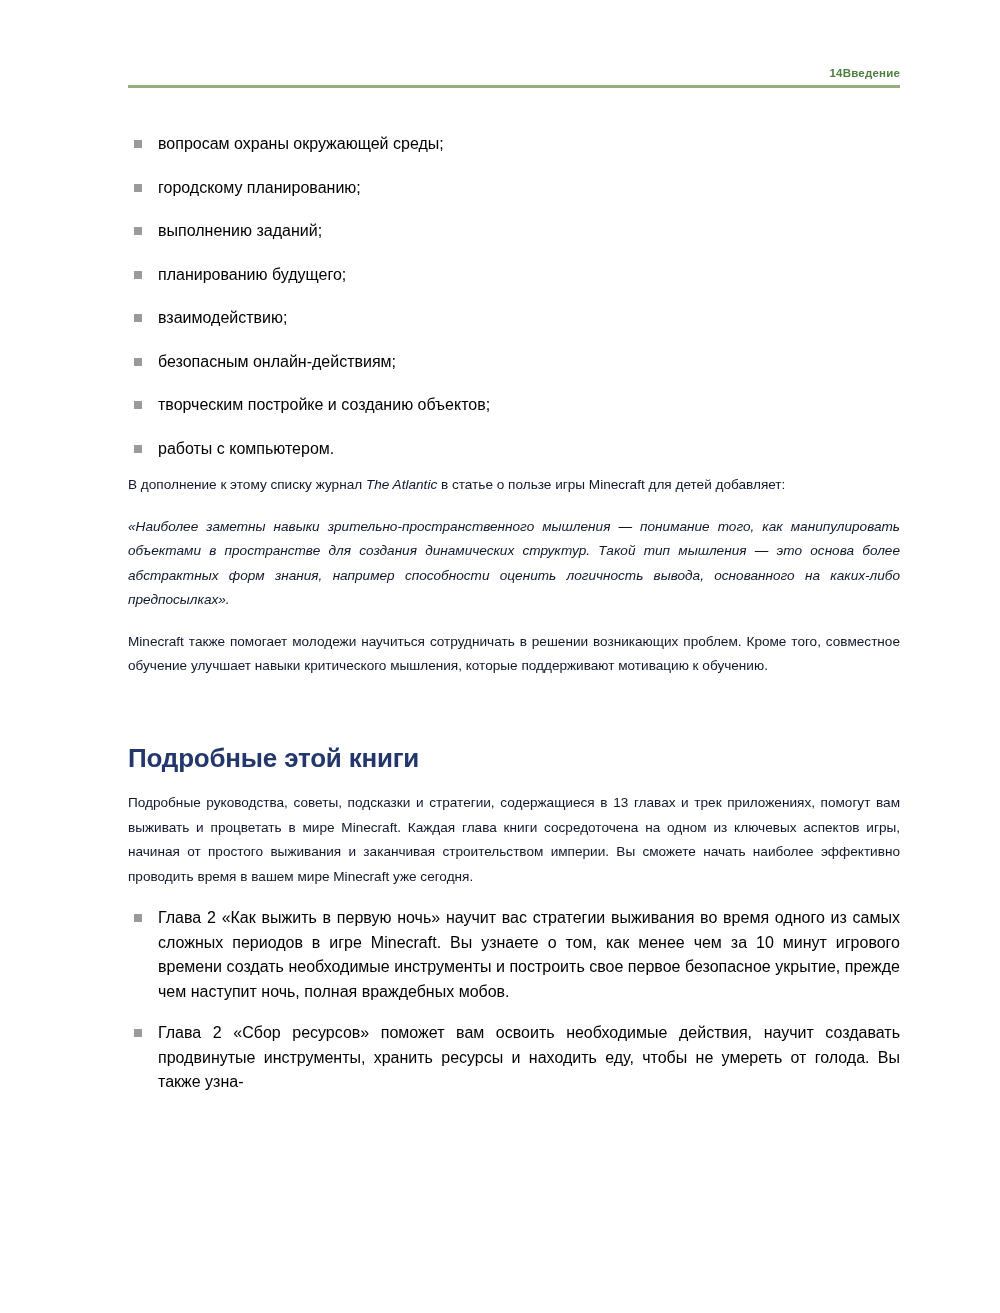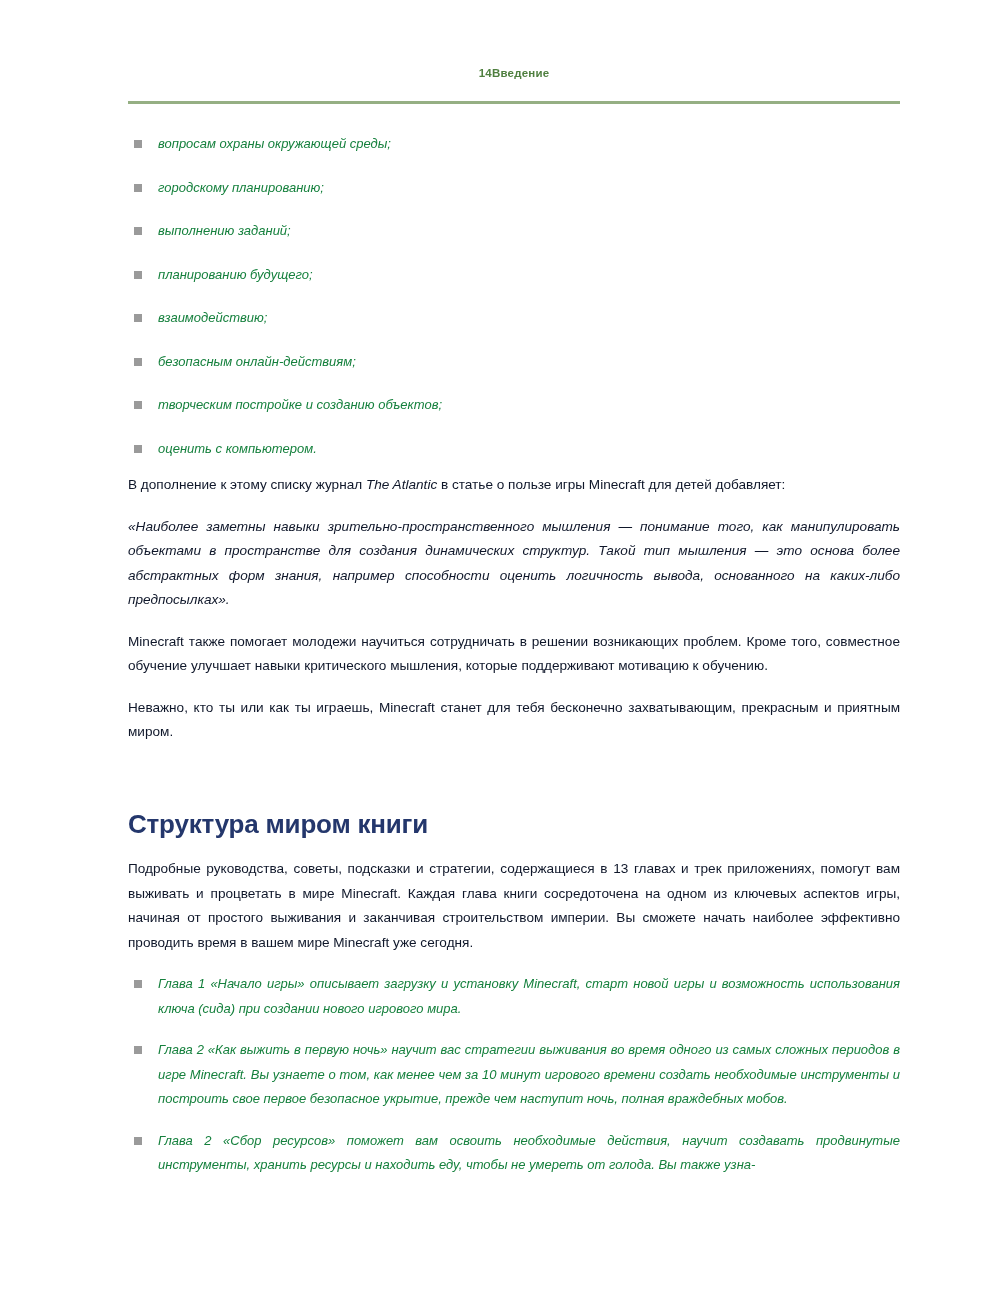--- a/index.html
+++ b/index.html
@@ -23,27 +23,27 @@
   
   .running-head {
     position: absolute;
     left: 128px;
     right: 100px;
     top: 68px;
     height: 30px;
   }
   .running-head-row {
     display: flex;
-    justify-content: center;
+    justify-content: flex-end;
     align-items: flex-end;
     font-size: 11.5px;
     font-weight: bold;
     letter-spacing: 0.2px;
     line-height: 1;
-    padding-bottom: 21px;
+    padding-bottom: 5px;
   }
   .folio {
     color: #4f7f3f;
   }
   .section-name {
     color: #4f7f3f;
   }
   .head-rule {
     height: 3px;
     background: #95af83;
@@ -78,25 +78,24 @@
 
   
   ul.bullets {
     list-style: none;
     margin: 0;
     padding: 0;
   }
   ul.bullets > li {
     position: relative;
     padding-left: 30px;
-    font-size: 13px;
+    font-size: 16px;
     line-height: 24.5px;
-    color: #15803d;
+    color: #000000;
     text-align: justify;
-    font-style: italic;
   }
   ul.bullets > li .marker {
     position: absolute;
     left: 6px;
     top: 8px;
     width: 8px;
     height: 8px;
     background: #9a9a9a;
     display: block;
   }
@@ -166,44 +165,42 @@
       <li>
         <span class="marker"></span>
         <span>безопасным онлайн-действиям;</span>
       </li>
       <li>
         <span class="marker"></span>
         <span>творческим постройке и созданию объектов;</span>
       </li>
       <li>
         <span class="marker"></span>
-        <span>оценить с компьютером.</span>
+        <span>работы с компьютером.</span>
       </li>
     </ul>
 
     <div class="spacer-after-list"></div>
 
     <p class="para"><span>В дополнение к этому списку журнал </span><em class="title">The Atlantic</em><span> в статье о пользе игры Minecraft для детей добавляет:</span></p>
 
     <p class="para quote">«Наиболее заметны навыки зрительно-пространственного мышления — понимание того, как манипулировать объектами в пространстве для создания динамических структур. Такой тип мышления — это основа более абстрактных форм знания, например способности оценить логичность вывода, основанного на каких-либо предпосылках».</p>
 
     <p class="para">Minecraft также помогает молодежи научиться сотрудничать в решении возникающих проблем. Кроме того, совместное обучение улучшает навыки критического мышления, которые поддерживают мотивацию к обучению.</p>
 
-    <p class="para">Неважно, кто ты или как ты играешь, Minecraft станет для тебя бесконечно захватывающим, прекрасным и приятным миром.</p>
 
     <div class="spacer-before-heading"></div>
 
-    <h2 class="section-heading">Структура миром книги</h2>
+    <h2 class="section-heading">Подробные этой книги</h2>
 
     <p class="para">Подробные руководства, советы, подсказки и стратегии, содержащиеся в 13 главах и трек приложениях, помогут вам выживать и процветать в мире Minecraft. Каждая глава книги сосредоточена на одном из ключевых аспектов игры, начиная от простого выживания и заканчивая строительством империи. Вы сможете начать наиболее эффективно проводить время в вашем мире Minecraft уже сегодня.</p>
 
     <ul class="bullets chapter-list">
       <li>
         <span class="marker"></span>
-        <span>Глава 1 «Начало игры» описывает загрузку и установку Minecraft, старт новой игры и возможность использования ключа (сида) при создании нового игрового мира.</span>
       </li>
       <li>
         <span class="marker"></span>
         <span>Глава 2 «Как выжить в первую ночь» научит вас стратегии выживания во время одного из самых сложных периодов в игре Minecraft. Вы узнаете о том, как менее чем за 10 минут игрового времени создать необходимые инструменты и построить свое первое безопасное укрытие, прежде чем наступит ночь, полная враждебных мобов.</span>
       </li>
       <li>
         <span class="marker"></span>
         <span>Глава 2 «Сбор ресурсов» поможет вам освоить необходимые действия, научит создавать продвинутые инструменты, хранить ресурсы и находить еду, чтобы не умереть от голода. Вы также узна-</span>
       </li>
     </ul>

